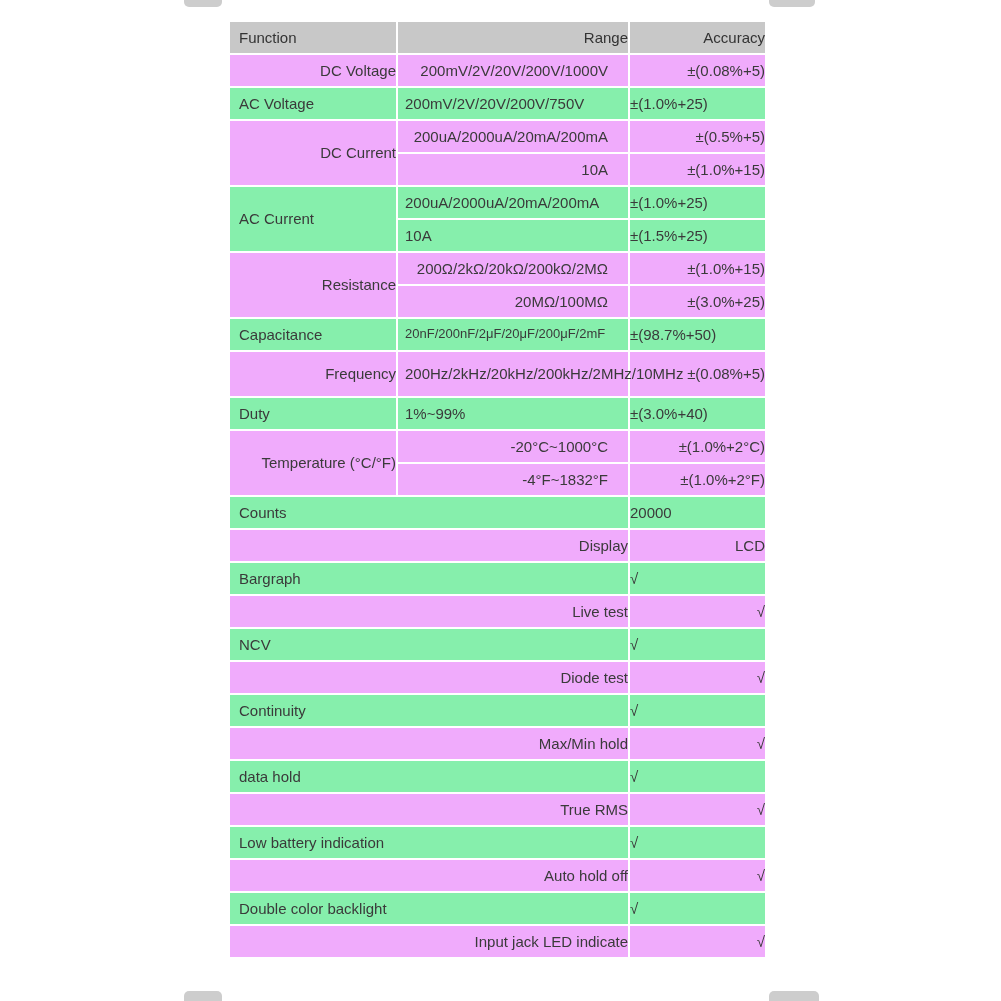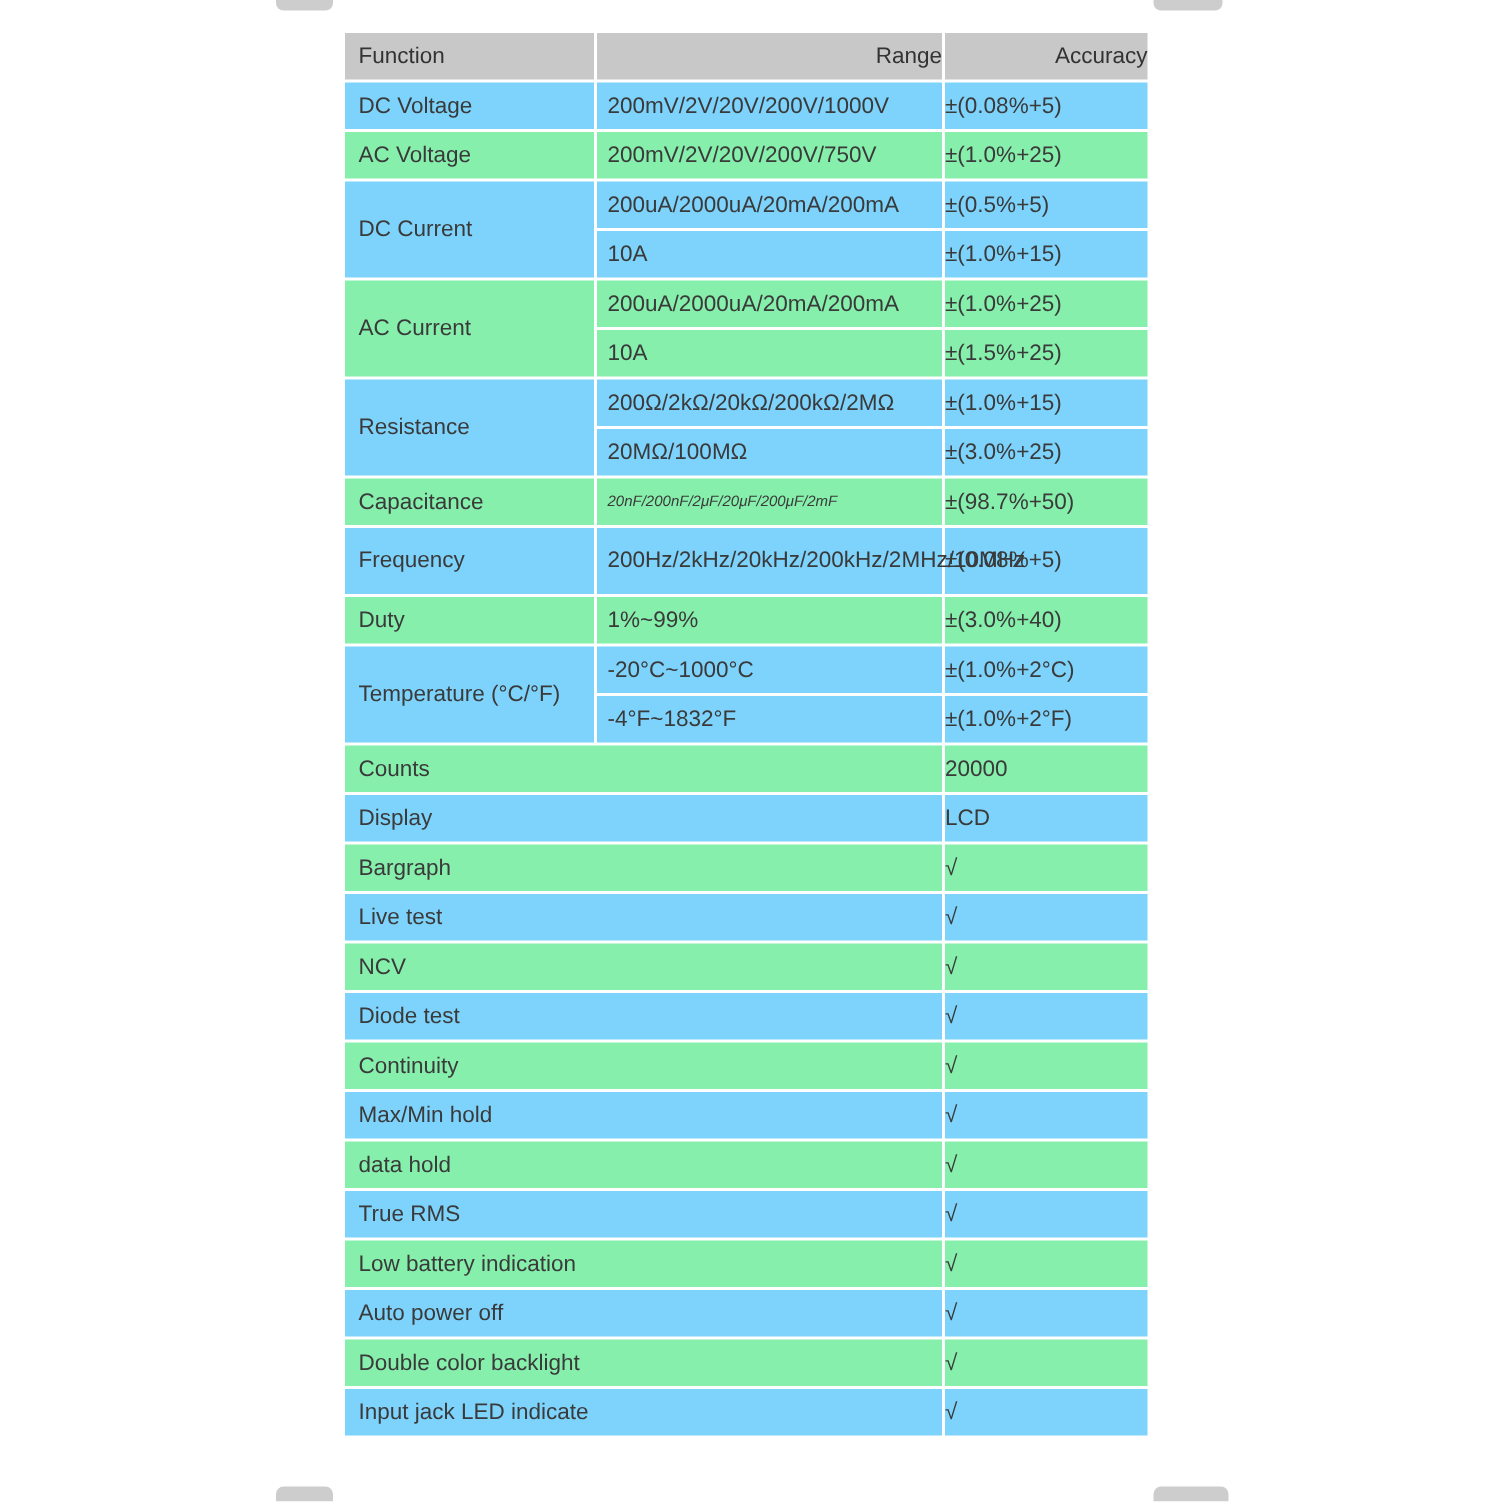--- a/index.html
+++ b/index.html
@@ -28,27 +28,27 @@
   col.c-ac { width: 135px; }
   th, td {
     font-size: 15px;
     color: #3a3a3a;
     font-weight: 400;
     vertical-align: middle;
     height: 31px;
     line-height: 1.15;
   }
   tr.head th { background: #c8c8c8; color: #333333; }
-  tr.light td { background: #7dd3fc; }
+  tr.light td { background: #f0abfc; text-align: right; }
   tr.dark  td { background: #86efac; }
   .fn { text-align: left; padding-left: 9px; }
-  .rg { text-align: left; padding-left: 7px; padding-right: 0; }
+  .rg { text-align: left; padding-left: 7px; padding-right: 20px; }
   .ac { text-align: left; }
   th.ctr { text-align: right; }
-  td.small { font-size: 10px; font-style: italic; }
+  td.small { font-size: 13px; }
   .artifact {
     position: absolute;
     background: #cdcdcd;
     border-radius: 5px;
   }
 </style>
 </head>
 <body>
 
 <div class="canvas">
@@ -180,21 +180,21 @@
     </tr>
     <tr class="light">
       <td class="fn" colspan="2">True RMS</td>
       <td class="ac">√</td>
     </tr>
     <tr class="dark">
       <td class="fn" colspan="2">Low battery indication</td>
       <td class="ac">√</td>
     </tr>
     <tr class="light">
-      <td class="fn" colspan="2">Auto power off</td>
+      <td class="fn" colspan="2">Auto hold off</td>
       <td class="ac">√</td>
     </tr>
     <tr class="dark">
       <td class="fn" colspan="2">Double color backlight</td>
       <td class="ac">√</td>
     </tr>
     <tr class="light">
       <td class="fn" colspan="2">Input jack LED indicate</td>
       <td class="ac">√</td>
     </tr>

